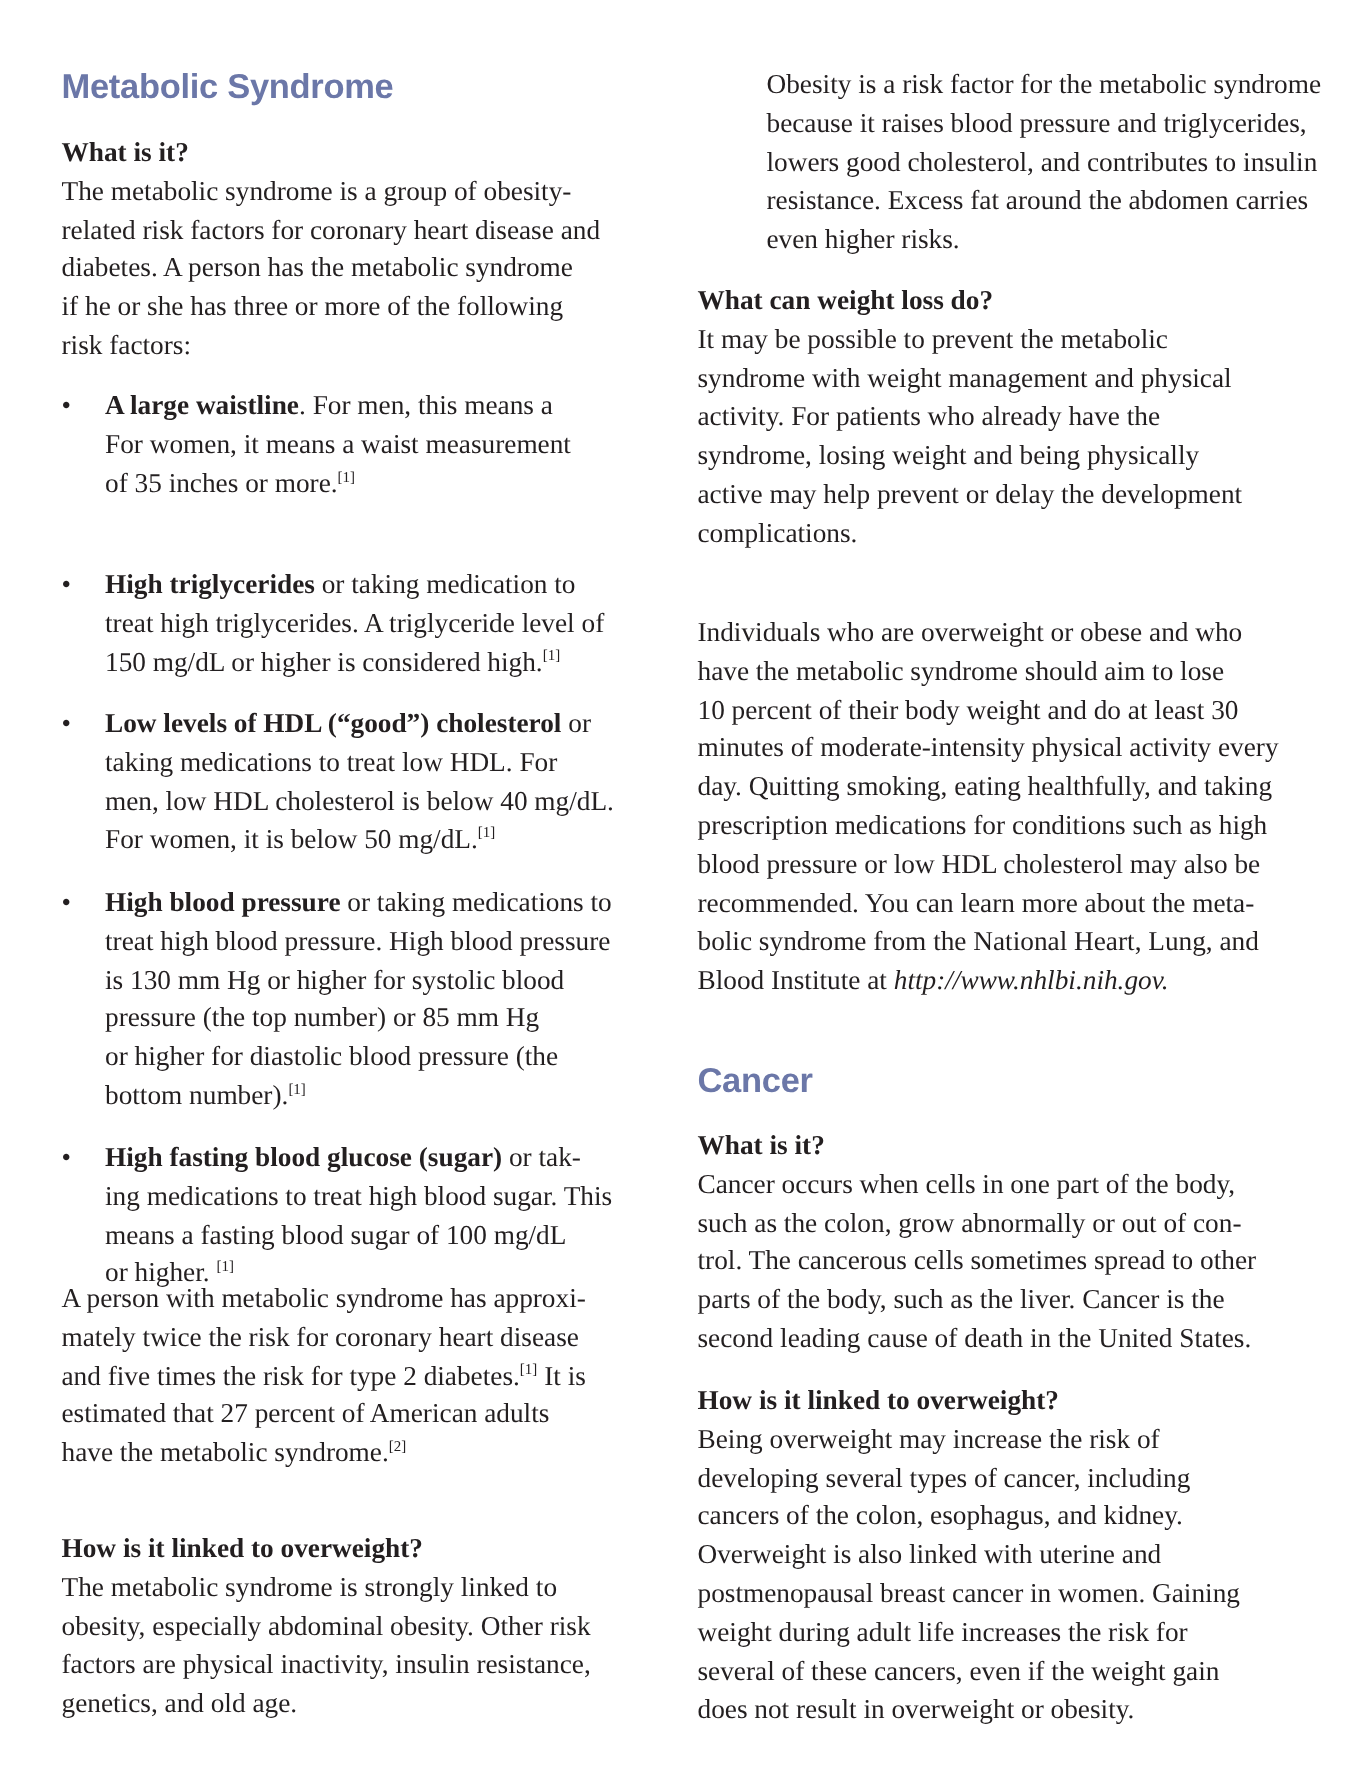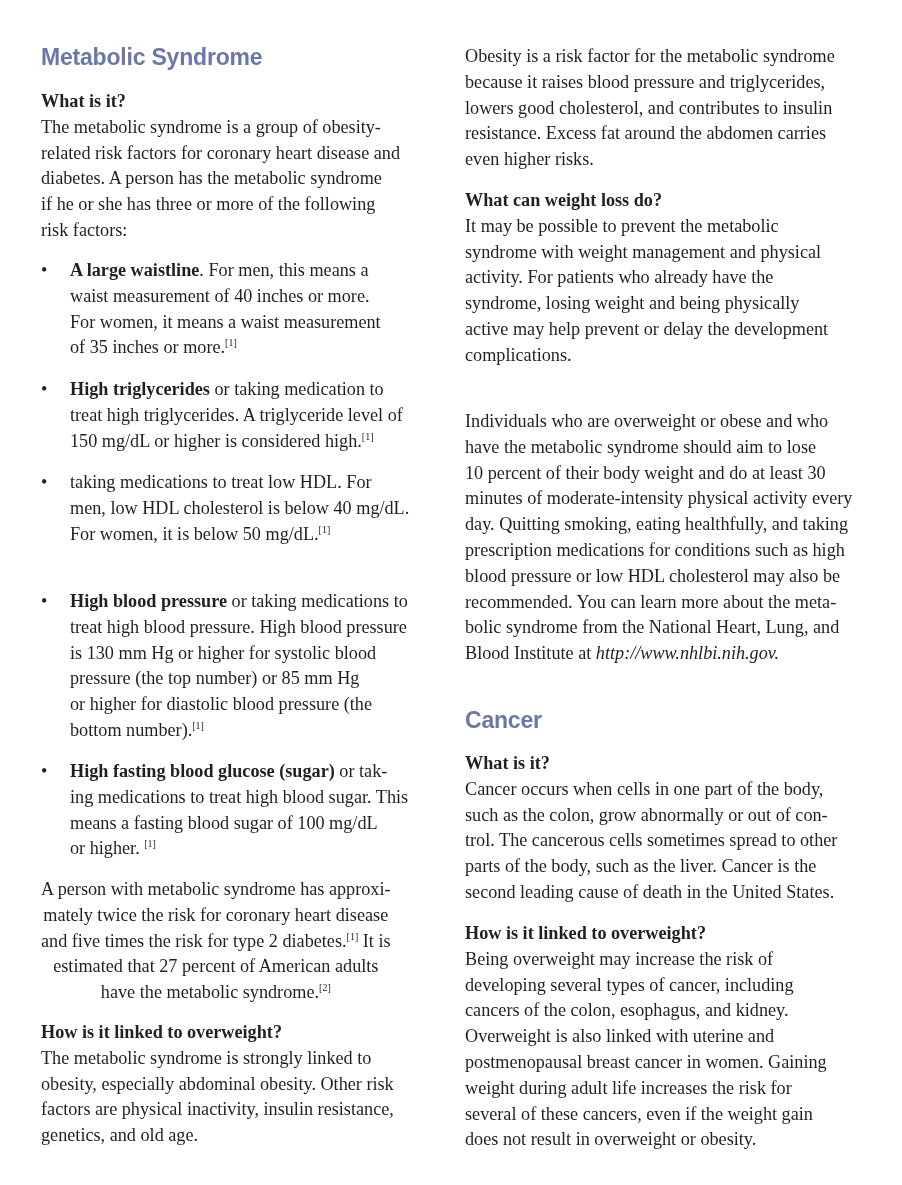--- a/index.html
+++ b/index.html
@@ -38,38 +38,38 @@
     <div class="line">related risk factors for coronary heart disease and</div>
     <div class="line">diabetes. A person has the metabolic syndrome</div>
     <div class="line">if he or she has three or more of the following</div>
     <div class="line">risk factors:</div>
   </div>
 
   <div class="bullet-item" style="top:258px;">
     <span class="bullet-dot">•</span>
     <div class="bullet-text">
       <div class="line"><b>A large waistline</b><span>. For men, this means a</span></div>
-      <div class="line">waist measurement of 40 inches or more.</div>
       <div class="line">For women, it means a waist measurement</div>
       <div class="line"><span>of 35 inches or more.</span><span class="ref">[1]</span></div>
     </div>
   </div>
 
   <div class="bullet-item" style="top:377px;">
     <span class="bullet-dot">•</span>
     <div class="bullet-text">
       <div class="line"><b>High triglycerides</b><span> or taking medication to</span></div>
       <div class="line">treat high triglycerides. A triglyceride level of</div>
       <div class="line"><span>150 mg/dL or higher is considered high.</span><span class="ref">[1]</span></div>
     </div>
   </div>
 
   <div class="bullet-item" style="top:470px;">
     <span class="bullet-dot">•</span>
     <div class="bullet-text">
+      <div class="line"><b>Low levels of HDL (“good”) cholesterol</b><span> or</span></div>
       <div class="line">taking medications to treat low HDL. For</div>
       <div class="line">men, low HDL cholesterol is below 40 mg/dL.</div>
       <div class="line"><span>For women, it is below 50 mg/dL.</span><span class="ref">[1]</span></div>
     </div>
   </div>
 
   <div class="bullet-item" style="top:589px;">
     <span class="bullet-dot">•</span>
     <div class="bullet-text">
       <div class="line"><b>High blood pressure</b><span> or taking medications to</span></div>
@@ -84,39 +84,39 @@
   <div class="bullet-item" style="top:759px;">
     <span class="bullet-dot">•</span>
     <div class="bullet-text">
       <div class="line"><b>High fasting blood glucose (sugar)</b><span> or tak-</span></div>
       <div class="line">ing medications to treat high blood sugar. This</div>
       <div class="line">means a fasting blood sugar of 100 mg/dL</div>
       <div class="line"><span>or higher. </span><span class="ref">[1]</span></div>
     </div>
   </div>
 
-  <div class="block" style="top:877px;text-align:center;">
+  <div class="block" style="top:853px;">
     <div class="line">A person with metabolic syndrome has approxi-</div>
     <div class="line">mately twice the risk for coronary heart disease</div>
     <div class="line"><span>and five times the risk for type 2 diabetes.</span><span class="ref">[1]</span><span> It is</span></div>
     <div class="line">estimated that 27 percent of American adults</div>
     <div class="line"><span>have the metabolic syndrome.</span><span class="ref">[2]</span></div>
   </div>
 
   <div class="block" style="top:1020px;">
     <div class="line subhead">How is it linked to overweight?</div>
     <div class="line">The metabolic syndrome is strongly linked to</div>
     <div class="line">obesity, especially abdominal obesity. Other risk</div>
     <div class="line">factors are physical inactivity, insulin resistance,</div>
     <div class="line">genetics, and old age.</div>
   </div>
 </div>
 
 <div class="col col-right">
-  <div class="block" style="top:44px;">
+  <div class="block" style="top:44px;margin-left:46px;">
     <div class="line">Obesity is a risk factor for the metabolic syndrome</div>
     <div class="line">because it raises blood pressure and triglycerides,</div>
     <div class="line">lowers good cholesterol, and contributes to insulin</div>
     <div class="line">resistance. Excess fat around the abdomen carries</div>
     <div class="line">even higher risks.</div>
   </div>
 
   <div class="block" style="top:188px;">
     <div class="line subhead">What can weight loss do?</div>
     <div class="line">It may be possible to prevent the metabolic</div>

